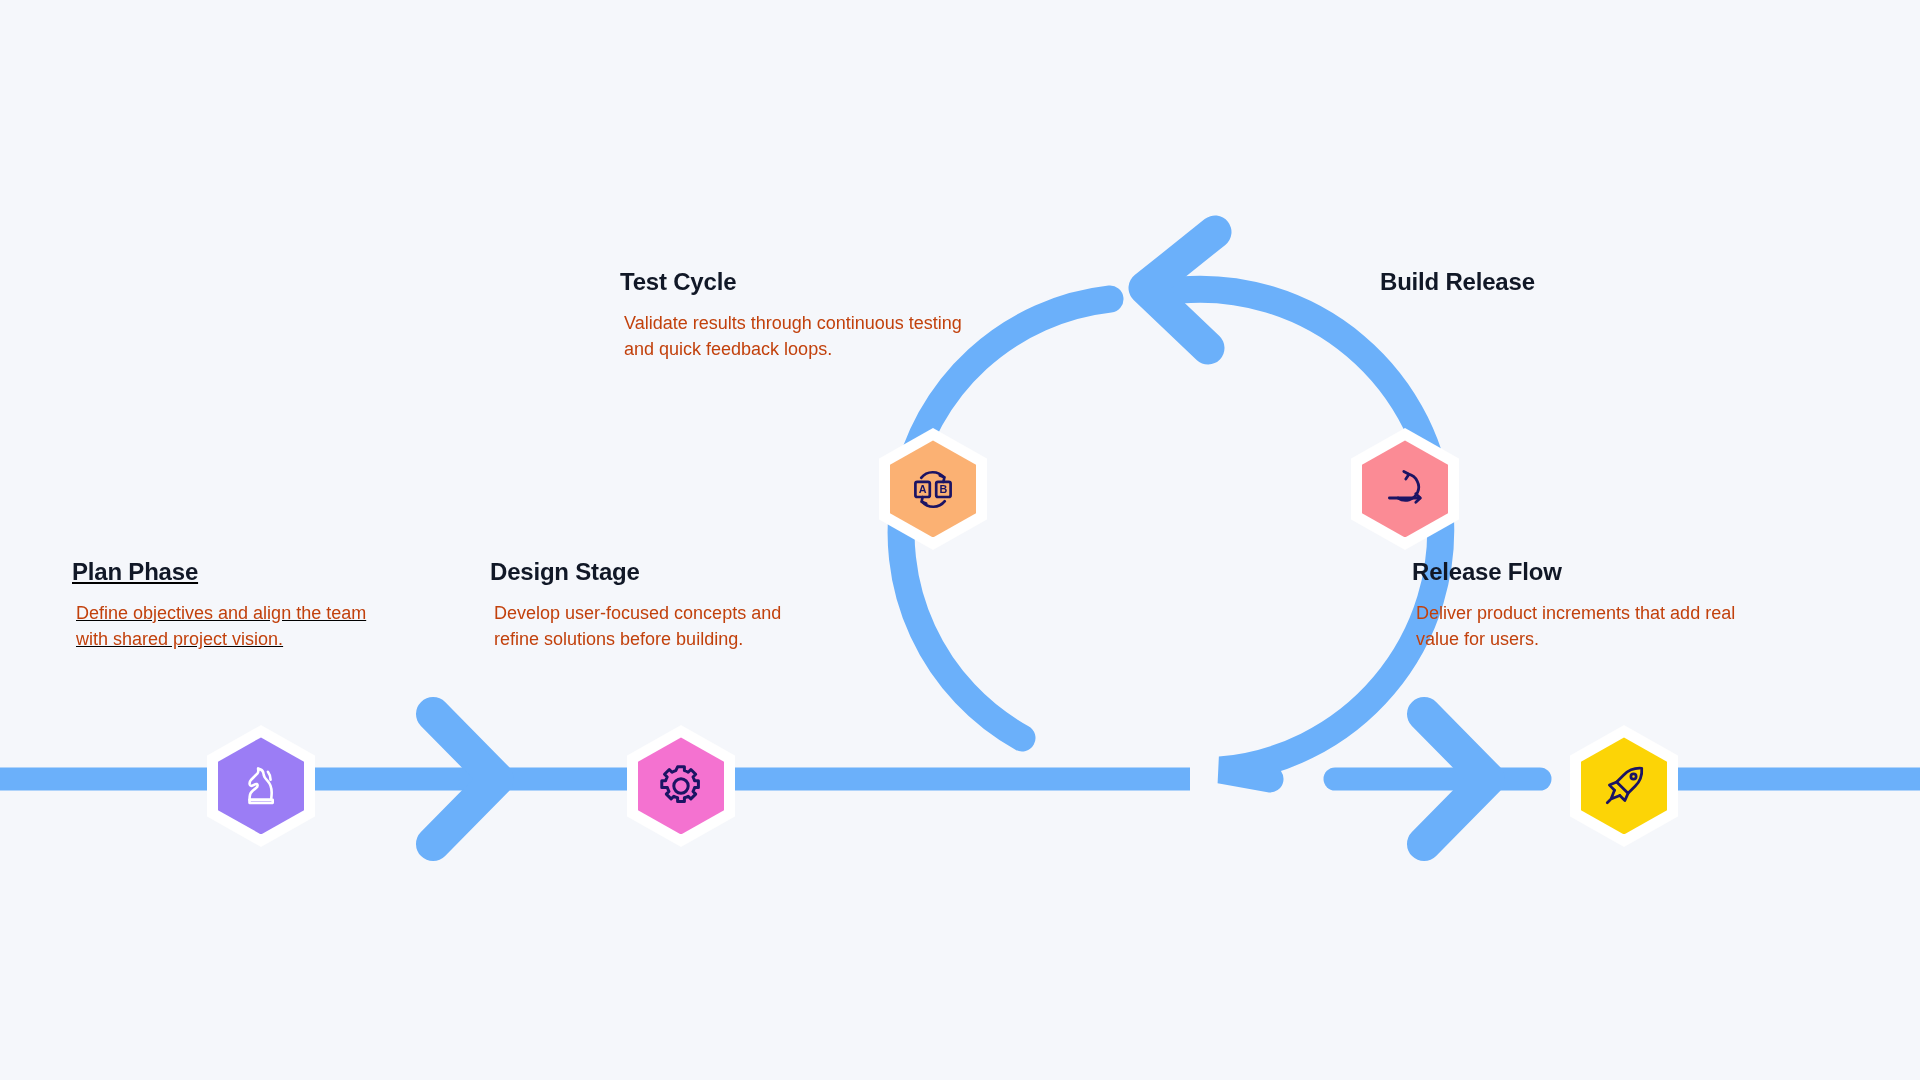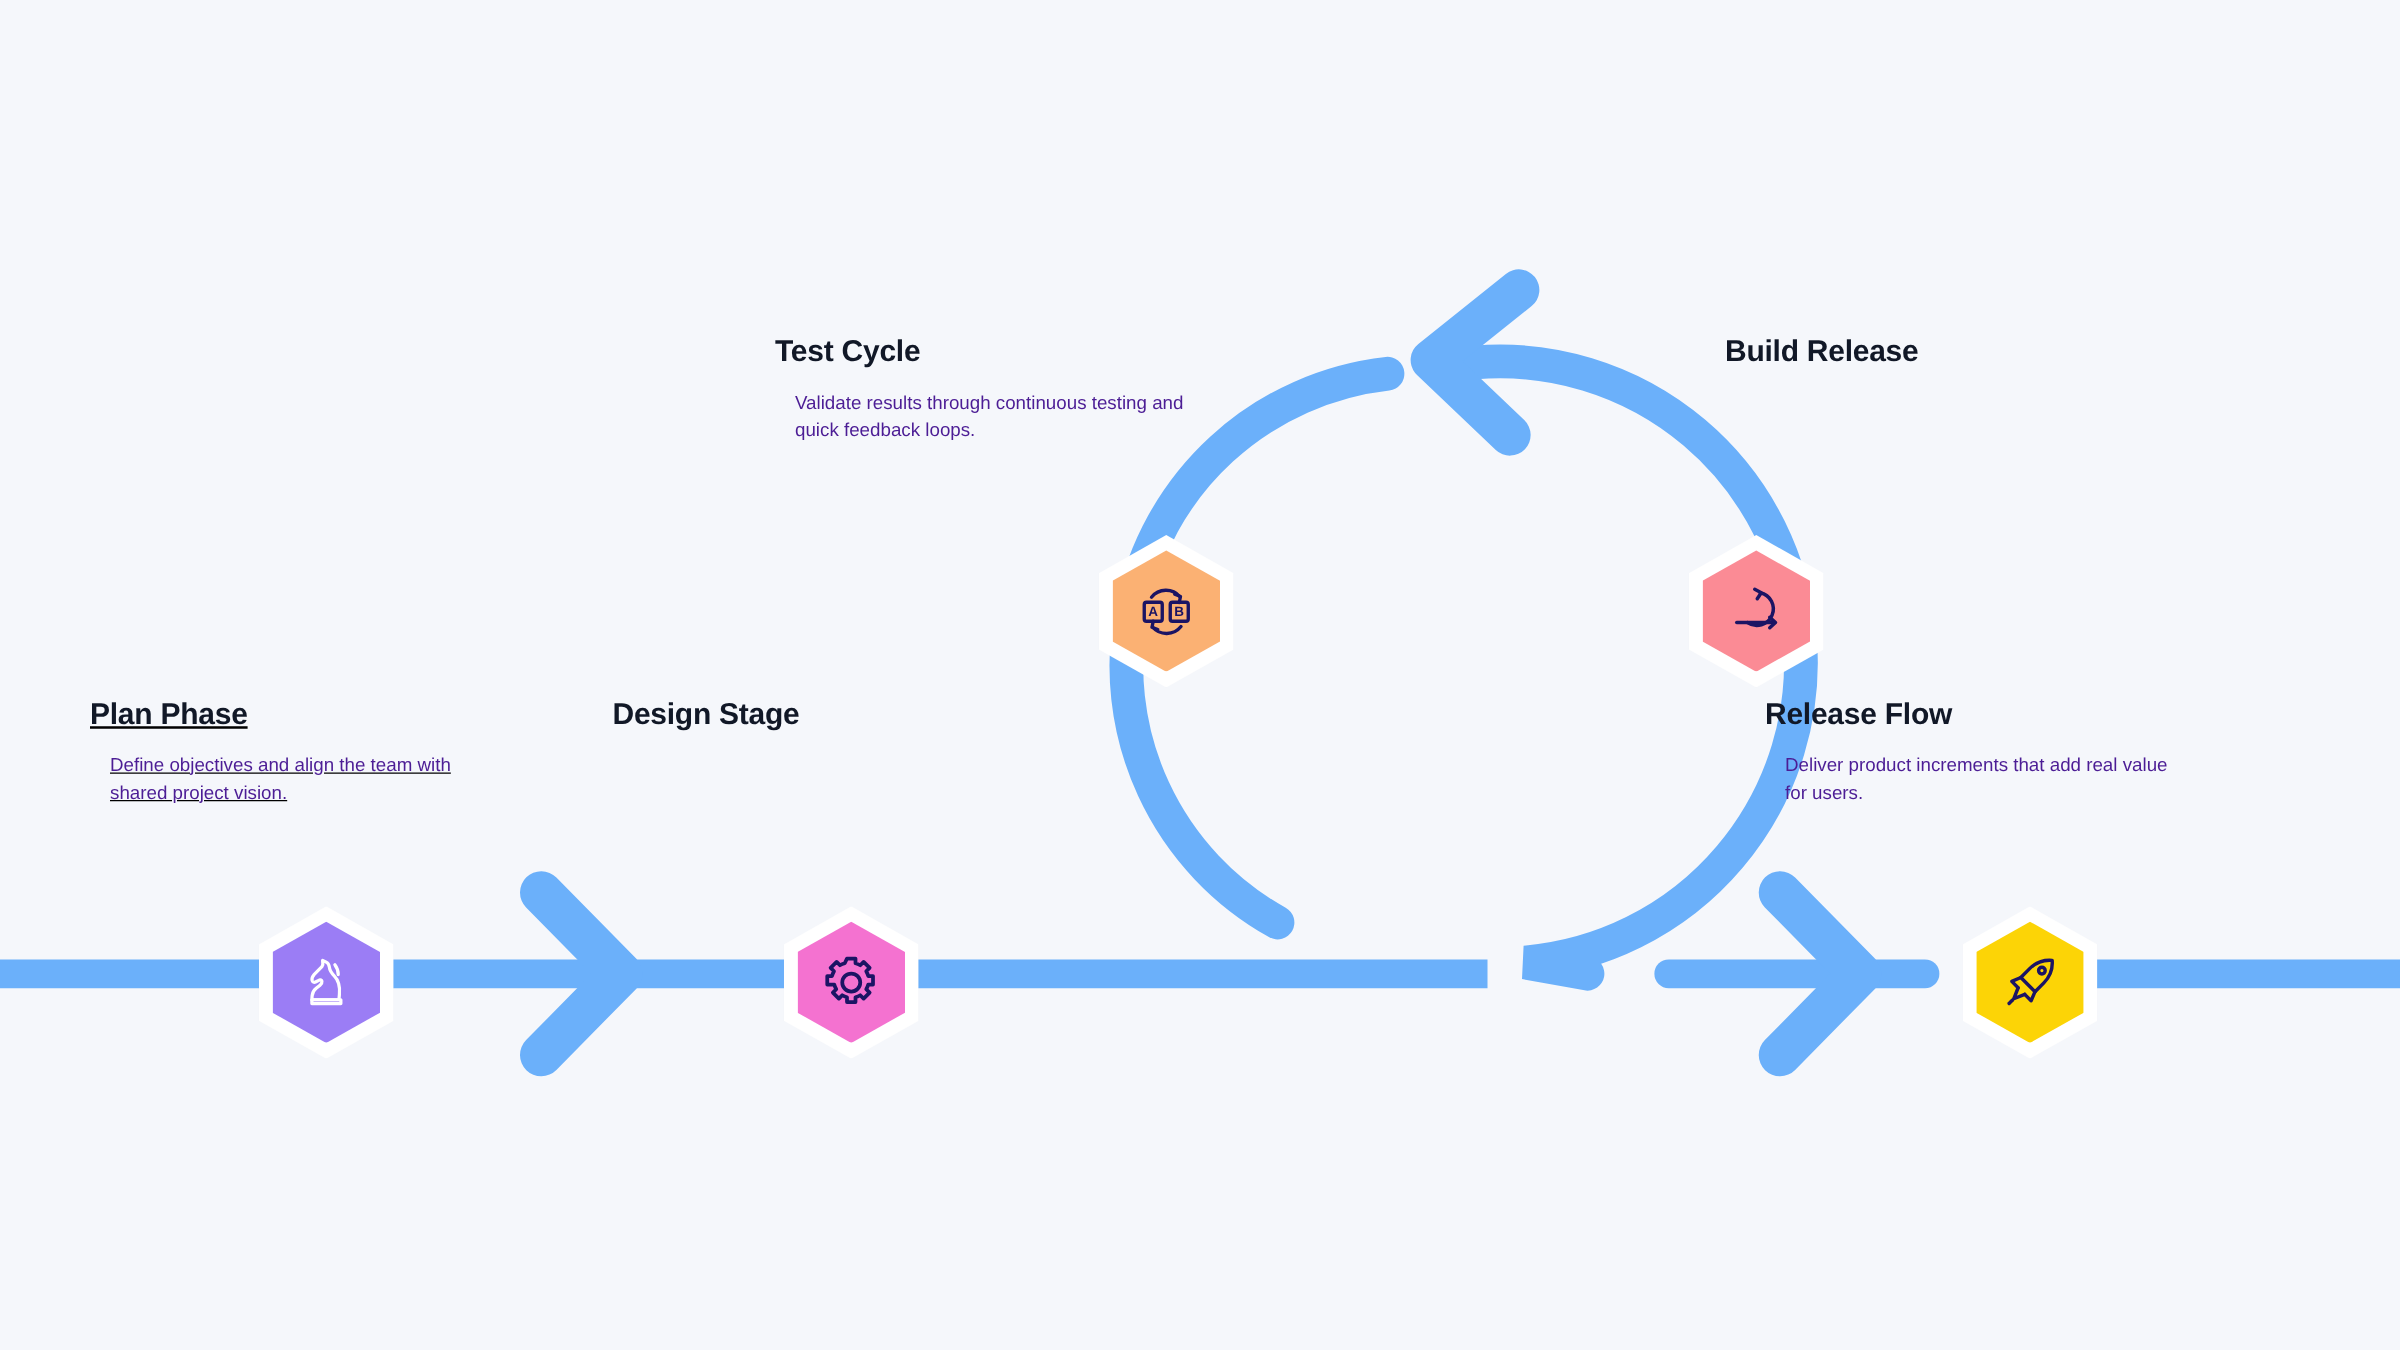--- a/index.html
+++ b/index.html
@@ -36,25 +36,25 @@
   }
   .step-title {
     font-size: 24px;
     font-weight: 700;
     color: #111827;
     letter-spacing: -0.2px;
     margin: 0 0 14px 0;
     line-height: 1.15;
   }
   .step-desc {
-    font-size: 15px;
+    font-size: 18px;
     font-weight: 400;
-    color: #4c1d95;
+    color: #c2410c;
     line-height: 1.48;
-    margin: 16px;
+    margin: 4px;
   }
   
   #text-plan    { left: 72px;   top: 558px; width: 330px; text-decoration: underline; }
   #text-design  { left: 490px;  top: 558px; width: 330px; }
   #text-test    { left: 620px;  top: 268px; width: 360px; }
   #text-build   { left: 1380px; top: 268px; width: 340px; }
   #text-release { left: 1412px; top: 558px; width: 340px; }
 
   
   .hex-node {
@@ -121,20 +121,21 @@
     <line x1="1660" y1="779" x2="1925" y2="779" stroke="#6bb0fa" stroke-width="23" stroke-linecap="butt"></line>
   </svg>
 
   <div class="step-text" id="text-plan">
     <h3 class="step-title">Plan Phase</h3>
     <p class="step-desc">Define objectives and align the team with shared project vision.</p>
   </div>
 
   <div class="step-text" id="text-design">
     <h3 class="step-title">Design Stage</h3>
+    <p class="step-desc">Develop user-focused concepts and refine solutions before building.</p>
   </div>
 
   <div class="step-text" id="text-test">
     <h3 class="step-title">Test Cycle</h3>
     <p class="step-desc">Validate results through continuous testing and quick feedback loops.</p>
   </div>
 
   <div class="step-text" id="text-build">
     <h3 class="step-title">Build Release</h3>
   </div>

